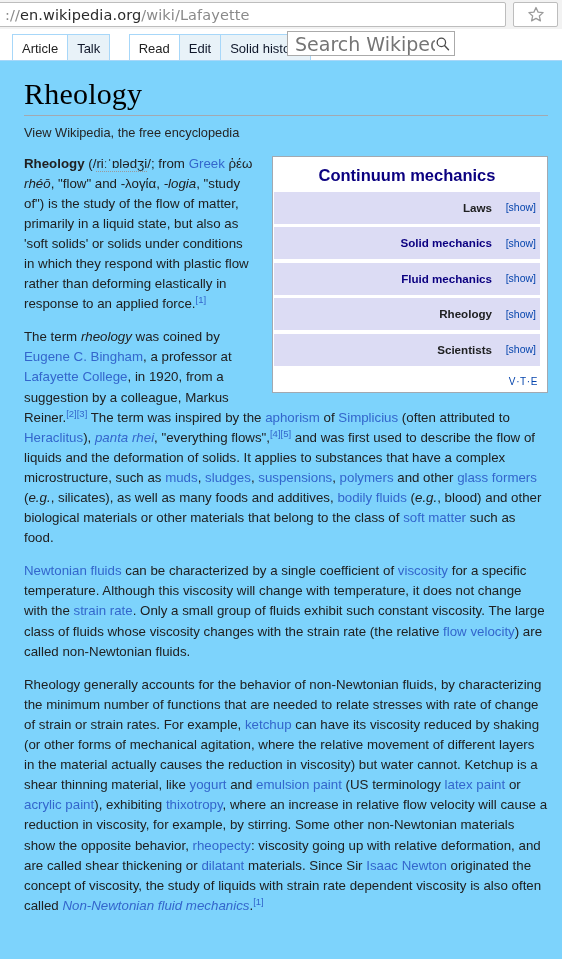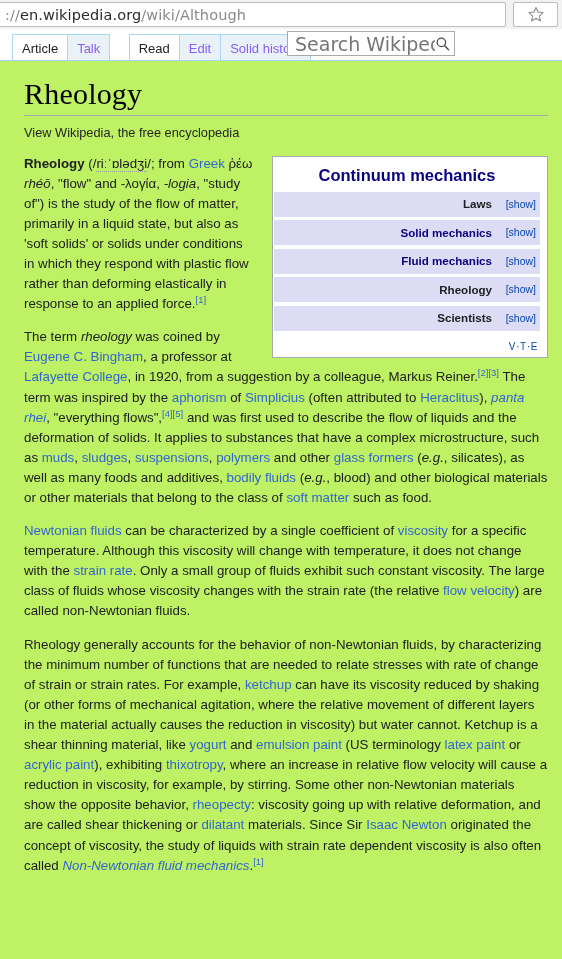--- a/index.html
+++ b/index.html
@@ -53,21 +53,21 @@
   }
   .tabgroup { position: absolute; top: 0; height: 32px; display: flex; align-items: flex-end; }
   #tabs-left  { left: 12px; }
   #tabs-right { right: 138px; }
 
   .wtab {
     height: 27px;
     display: flex; align-items: center;
     padding: 0 9px;
     font-size: 13px;
-    color: #8b5cf6;
+    color: #0f172a;
     background: #e8f2f8;
     border: 1px solid #a7d7f9;
     border-bottom: none;
     border-left: none;
     line-height: 1;
   }
   .wtab:first-child { border-left: 1px solid #a7d7f9; }
   .wtab.active {
     background: #ffffff;
     color: #222222;
@@ -104,21 +104,21 @@
   #tabbar-underline {
     position: absolute; top: 60px; left: 0;
     width: 562px; height: 1px;
     background: #a7d7f9;
   }
 
   
   #content {
     position: absolute; top: 61px; left: 0;
     width: 562px; height: 898px;
-    background: #bef264;
+    background: #7dd3fc;
     padding: 16px 14px 0 24px;
   }
   #left-rail {
     position: absolute; top: 61px; left: 0;
     width: 6px; height: 898px;
     background: #fbfbfb;
     border-right: 1px solid #e4e4e4;
   }
   #scroll-nub {
     position: absolute; left: 0px; top: 395px;
@@ -158,21 +158,21 @@
   #infobox-title {
     text-align: center;
     font-size: 16.5px;
     font-weight: bold;
     color: #0b0080;
     padding: 3px 0 8px 0;
     line-height: 1.1;
   }
   .ib-row {
     background: #dcdcf4;
-    height: 25px;
+    height: 32px;
     margin-bottom: 3.5px;
     display: flex;
     align-items: center;
     padding: 0 4px 0 0;
     position: relative;
   }
   .ib-row-label {
     font-size: 11.6px;
     font-weight: bold;
     color: #0b0080;
@@ -212,21 +212,21 @@
   sup.ref { font-size: 9.5px; vertical-align: super; line-height: 0; }
   sup.ref a { color: #3366cc; text-decoration: none; }
 </style>
 </head>
 <body>
 
 <div id="browser-chrome">
   <div id="url-bar">
     <span class="url-text">://</span>
       <span class="url-text url-host">en.wikipedia.org</span>
-      <span class="url-text">/wiki/Although</span>
+      <span class="url-text">/wiki/Lafayette</span>
   </div>
   <div id="bookmark-button">
     <svg width="20" height="19" viewBox="0 0 24 24">
       <path d="M12 3.2l2.65 5.8 6.35.6-4.8 4.25 1.4 6.25L12 16.9l-5.6 3.2 1.4-6.25L3 9.6l6.35-.6z" fill="none" stroke="#9b9b9b" stroke-width="1.6" stroke-linejoin="round"></path>
     </svg>
   </div>
 </div>
 
 <div id="wiki-tabbar">
   <div class="tabgroup" id="tabs-left">

